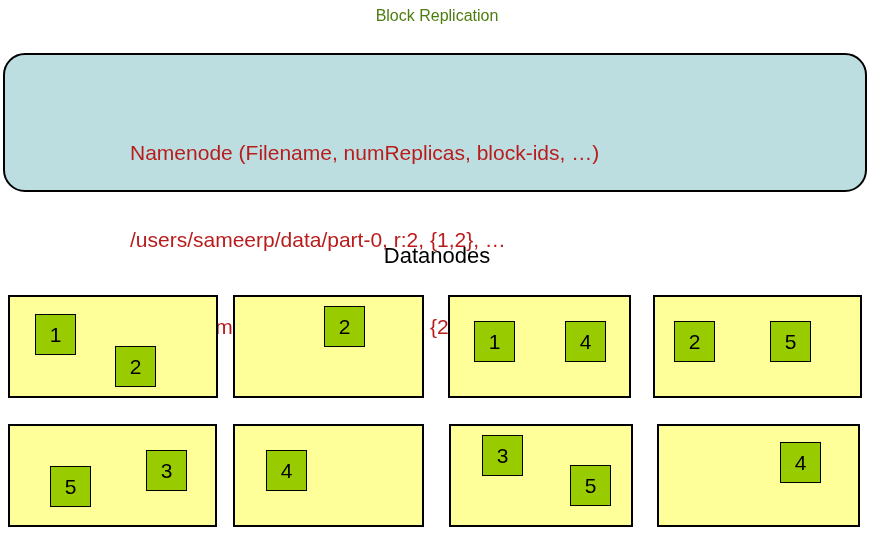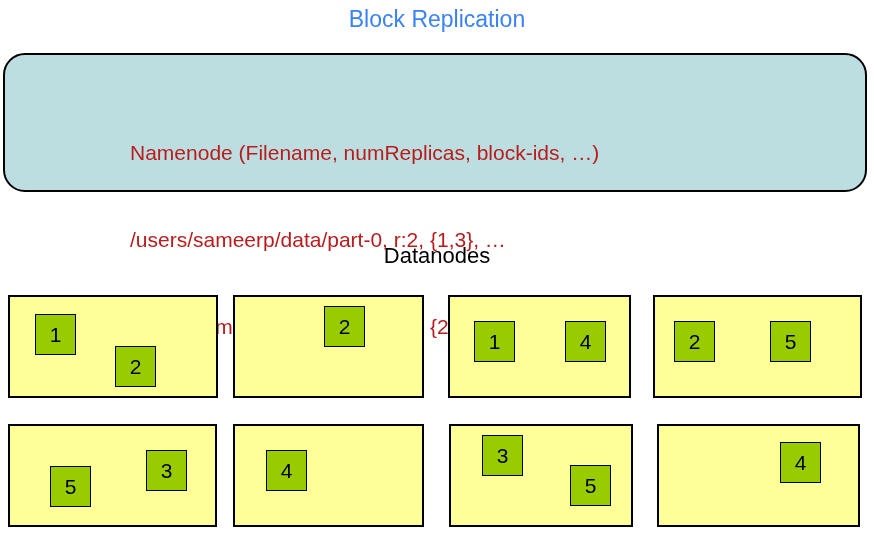--- a/index.html
+++ b/index.html
@@ -14,23 +14,23 @@
     height: 536px;
     background: var(--page-bg, #ffffff);
     overflow: hidden;
   }
   .title {
     position: absolute;
     top: 6px;
     left: 0;
     width: 874px;
     text-align: center;
-    font-size: 23px;
+    font-size: 16px;
     line-height: 1.2;
-    color: #3b82f6;
+    color: #4d7c0f;
   }
   .namenode {
     position: absolute;
     left: 3px;
     top: 53px;
     width: 864px;
     height: 139px;
     box-sizing: border-box;
     background: var(--nn-fill, #bddee1);
     border: 2px solid var(--line, #000000);
@@ -78,21 +78,21 @@
 </head>
 <body>
 
 <div class="page">
 
   <div class="title">Block Replication</div>
 
   <div class="namenode">
     <div class="nn-text">
       <div>Namenode (Filename, numReplicas, block-ids, …)</div>
-      <div>/users/sameerp/data/part-0, r:2, {1,3}, …</div>
+      <div>/users/sameerp/data/part-0, r:2, {1,2}, …</div>
       <div>/users/sameerp/data/part-1, r:3, {2,4,5}, …</div>
     </div>
   </div>
 
   <div class="datanodes-label">Datanodes</div>
 
   <div>
       <div class="datanode" style="left: 8px; top: 295px; width: 210px; height: 103px;">
         <div class="block" style="left: 25px; top: 17px;">1</div>
         <div class="block" style="left: 105px; top: 49px;">2</div>

